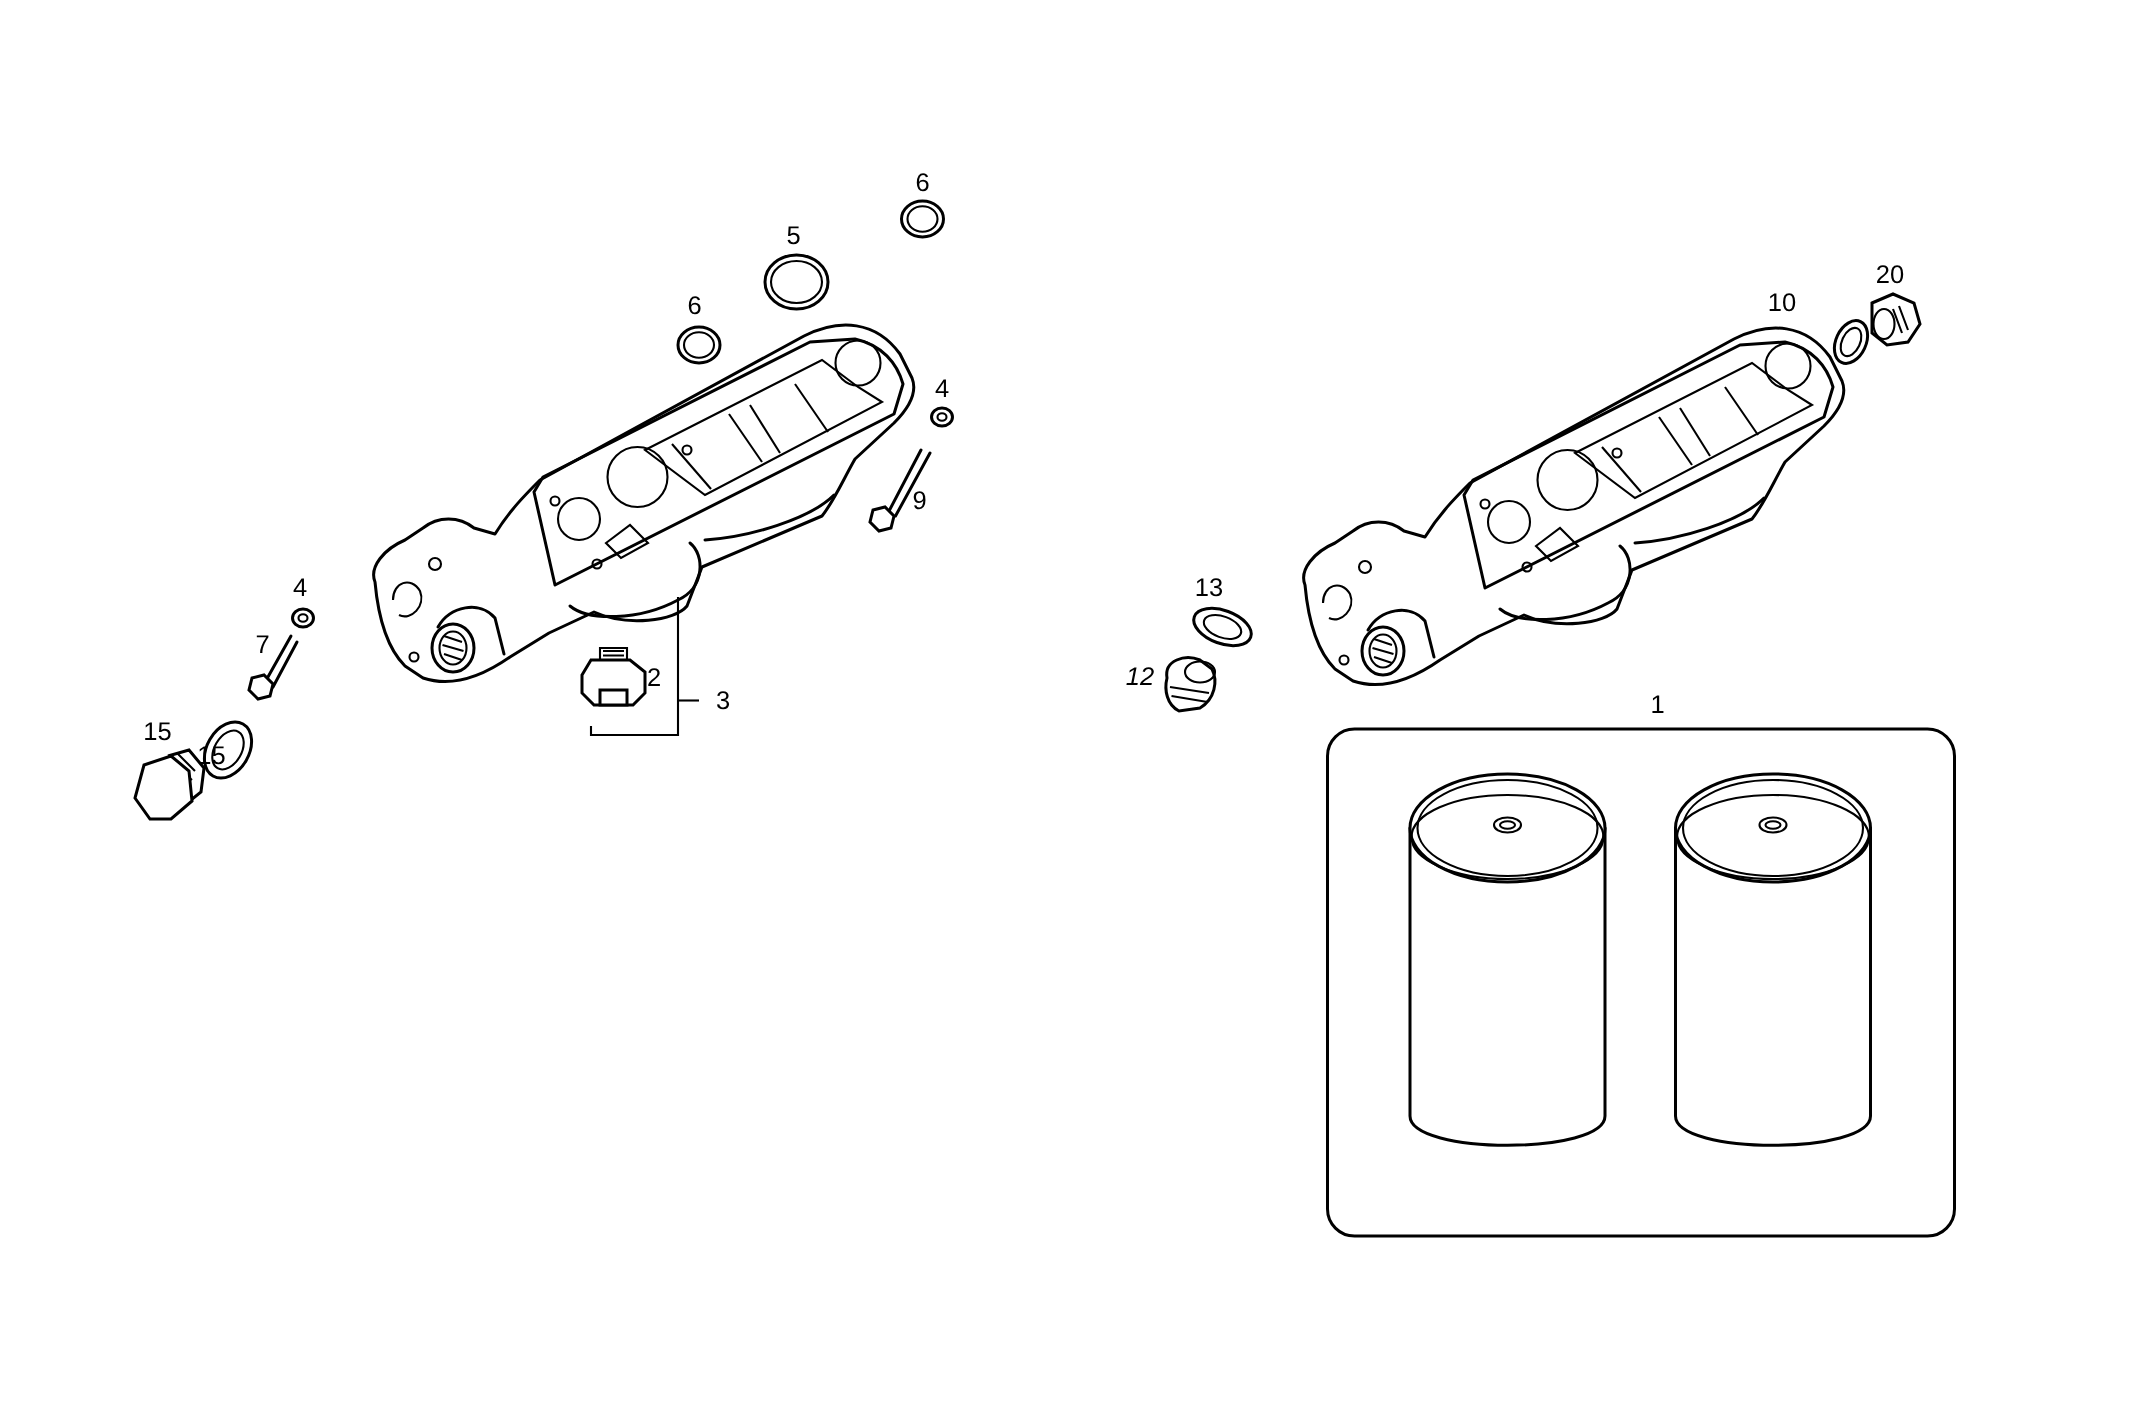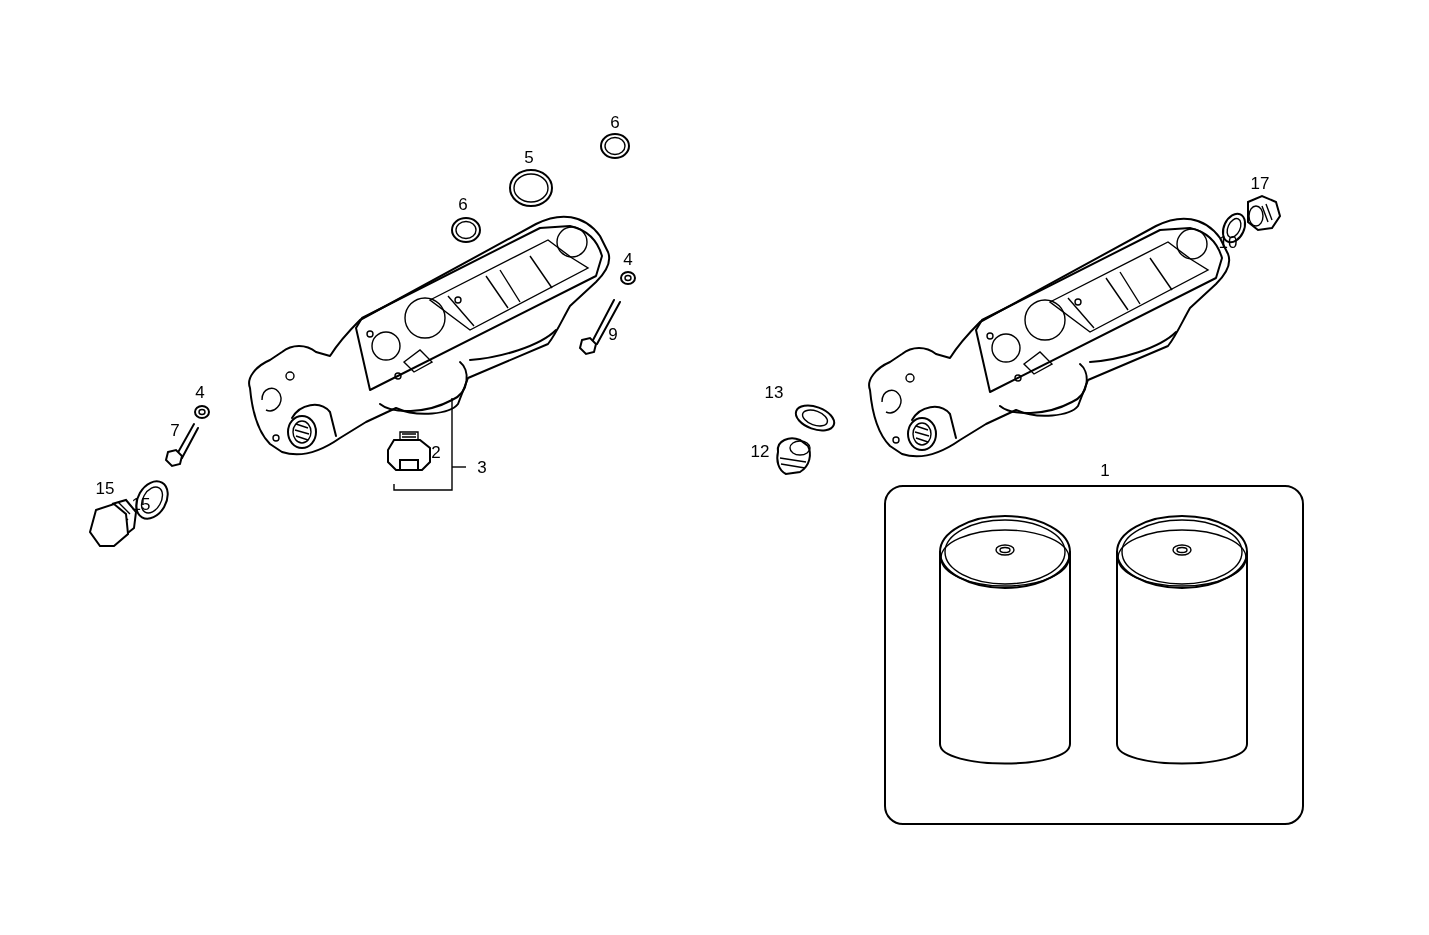--- a/index.html
+++ b/index.html
@@ -180,17 +180,17 @@
 <div class="lbl" style="left:529px;top:157px;">5</div>
 <div class="lbl" style="left:463px;top:204px;">6</div>
 <div class="lbl" style="left:628px;top:259px;">4</div>
 <div class="lbl" style="left:613px;top:334px;">9</div>
 <div class="lbl" style="left:200px;top:392px;">4</div>
 <div class="lbl" style="left:175px;top:430px;">7</div>
 <div class="lbl" style="left:436px;top:452px;">2</div>
 <div class="lbl" style="left:482px;top:467px;">3</div>
 <div class="lbl" style="left:141px;top:467px;margin-top:37px;">15</div>
 <div class="lbl" style="left:105px;top:488px;">15</div>
-<div class="lbl" style="left:1260px;top:183px;">17</div>
-<div class="lbl" style="left:1228px;top:202px;margin-top:40px;">10</div>
-<div class="lbl" style="left:774px;top:392px;text-align:center;">13</div>
-<div class="lbl" style="left:760px;top:451px;">12</div>
+<div class="lbl" style="left:1260px;top:183px;">20</div>
+<div class="lbl" style="left:1188px;top:202px;">10</div>
+<div class="lbl" style="left:806px;top:392px;text-align:center;">13</div>
+<div class="lbl" style="left:760px;top:451px;font-style:italic;">12</div>
 <div class="lbl" style="left:1105px;top:470px;">1</div>
 
 </body></html>

